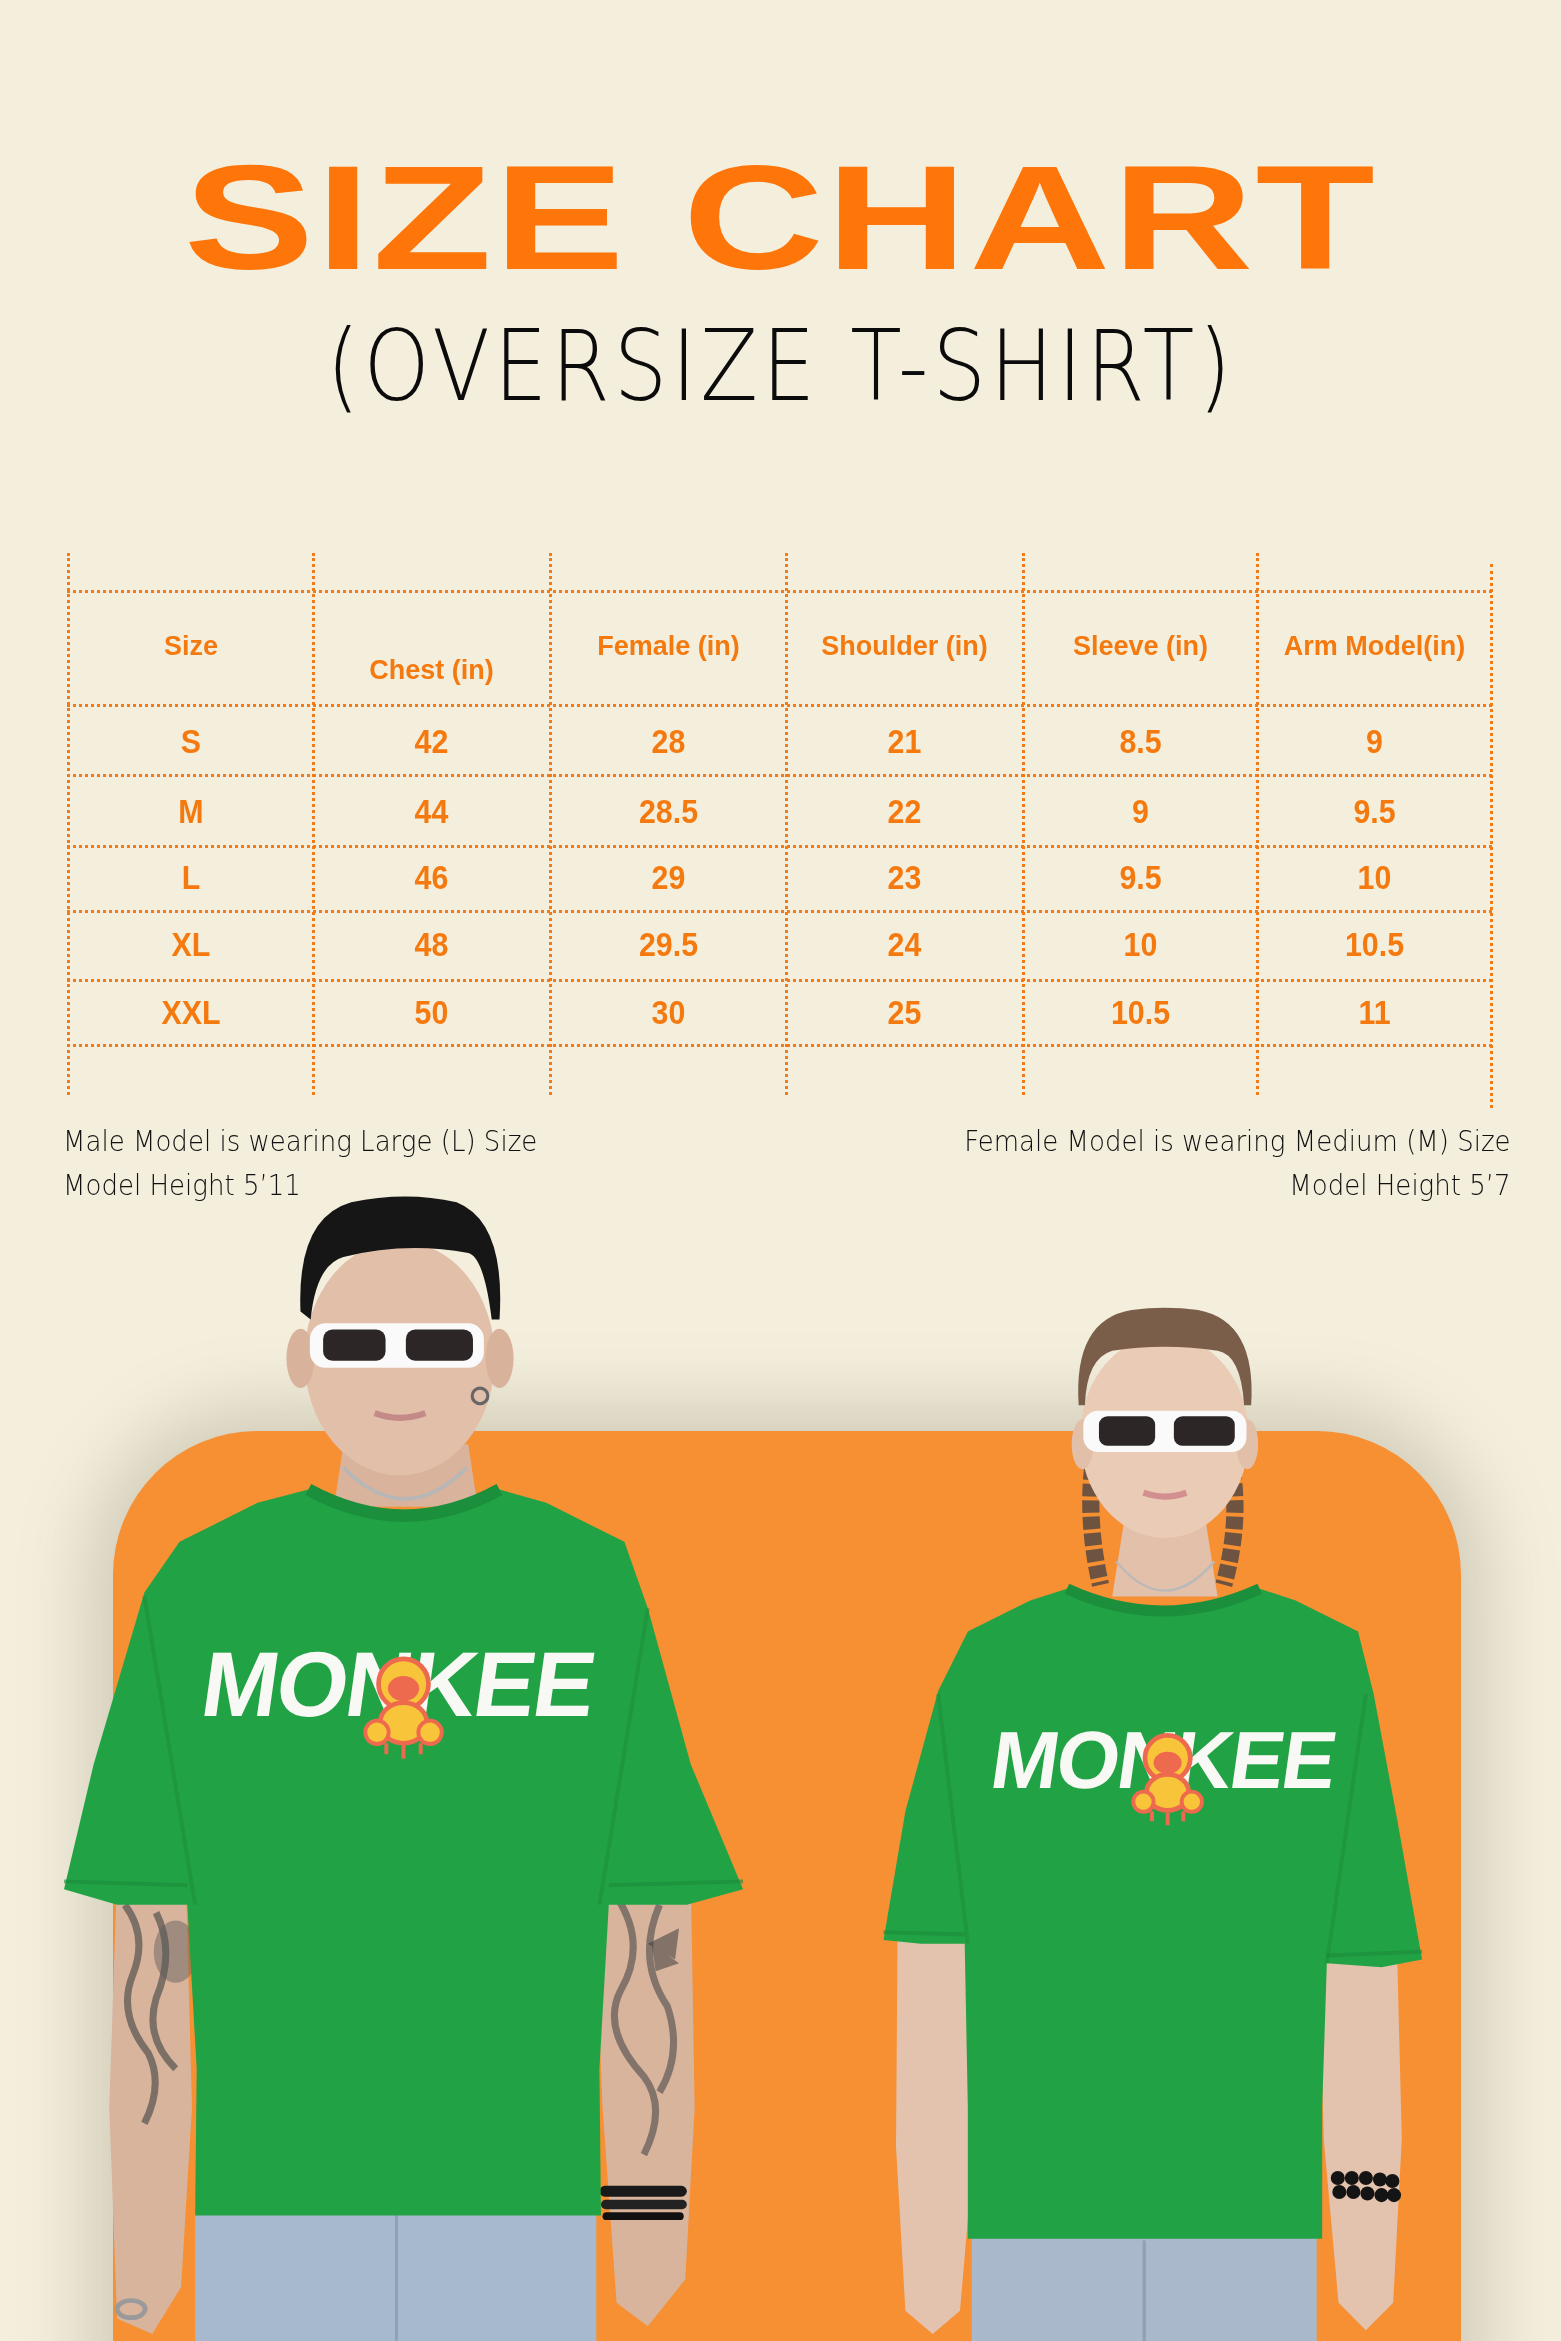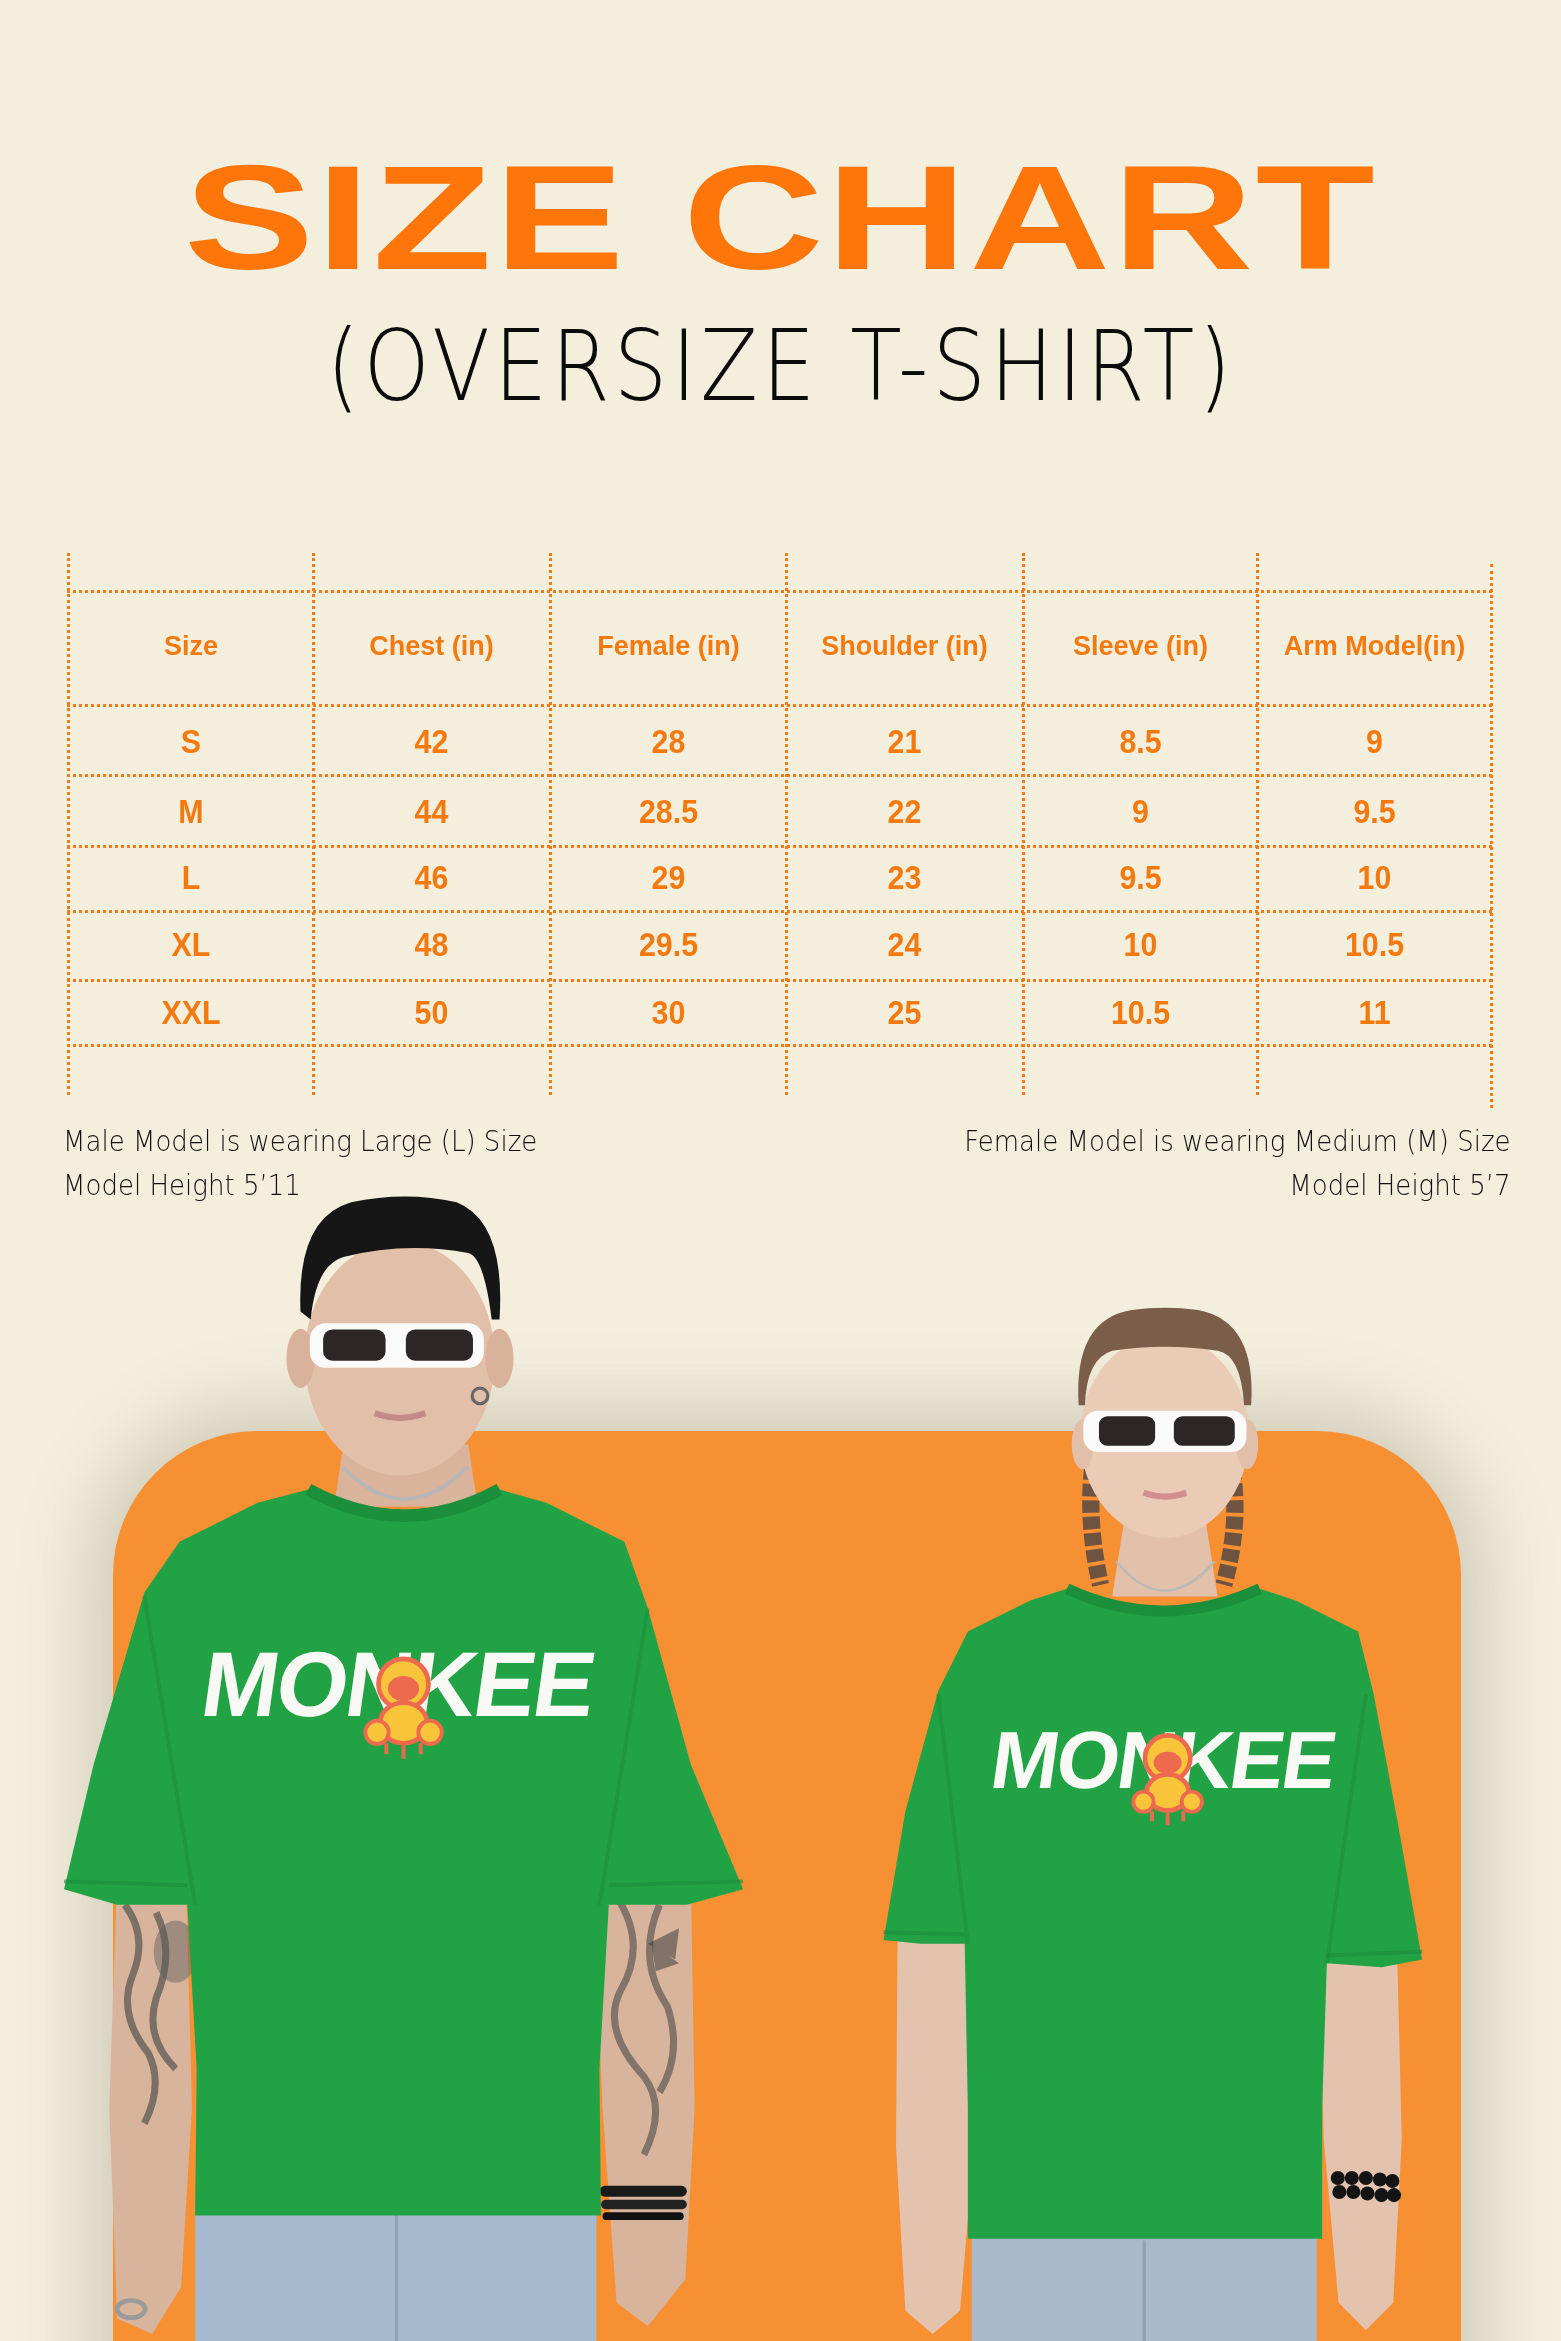--- a/index.html
+++ b/index.html
@@ -68,21 +68,21 @@
 
   <div class="hline" style="top:590px;"></div>
   <div class="hline" style="top:704px;"></div>
   <div class="hline" style="top:774px;"></div>
   <div class="hline" style="top:845px;"></div>
   <div class="hline" style="top:910px;"></div>
   <div class="hline" style="top:979px;"></div>
   <div class="hline" style="top:1044px;"></div>
 
   <div class="cell hdr" style="left:70px; width:242px; top:631px;">Size</div>
-  <div class="cell hdr" style="left:315px; width:233px; top:631px;">Chest (in)</div>
+  <div class="cell hdr" style="left:315px; width:233px; top:655px;">Chest (in)</div>
   <div class="cell hdr" style="left:552px; width:233px; top:631px;">Female (in)</div>
   <div class="cell hdr" style="left:788px; width:233px; top:631px;">Shoulder (in)</div>
   <div class="cell hdr" style="left:1025px; width:231px; top:631px;">Sleeve (in)</div>
   <div class="cell hdr" style="left:1259px; width:231px; top:631px;">Arm Model(in)</div>
 
   <div class="cell val" style="left:70px; width:242px; top:723px;">S</div>
   <div class="cell val" style="left:315px; width:233px; top:723px;">42</div>
   <div class="cell val" style="left:552px; width:233px; top:723px;">28</div>
   <div class="cell val" style="left:788px; width:233px; top:723px;">21</div>
   <div class="cell val" style="left:1025px; width:231px; top:723px;">8.5</div>

